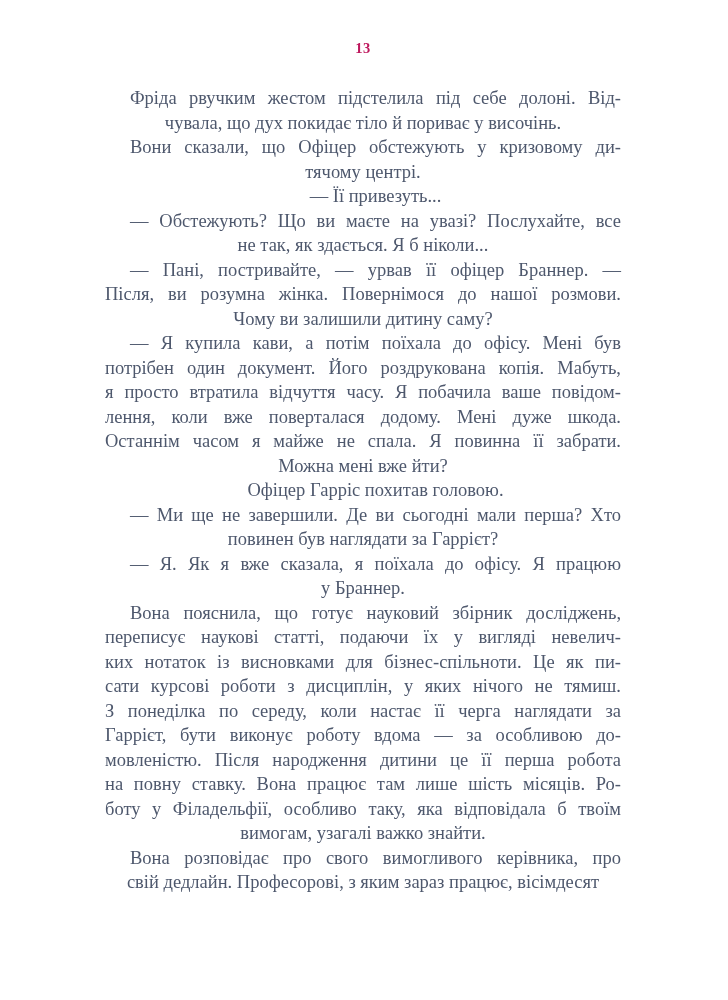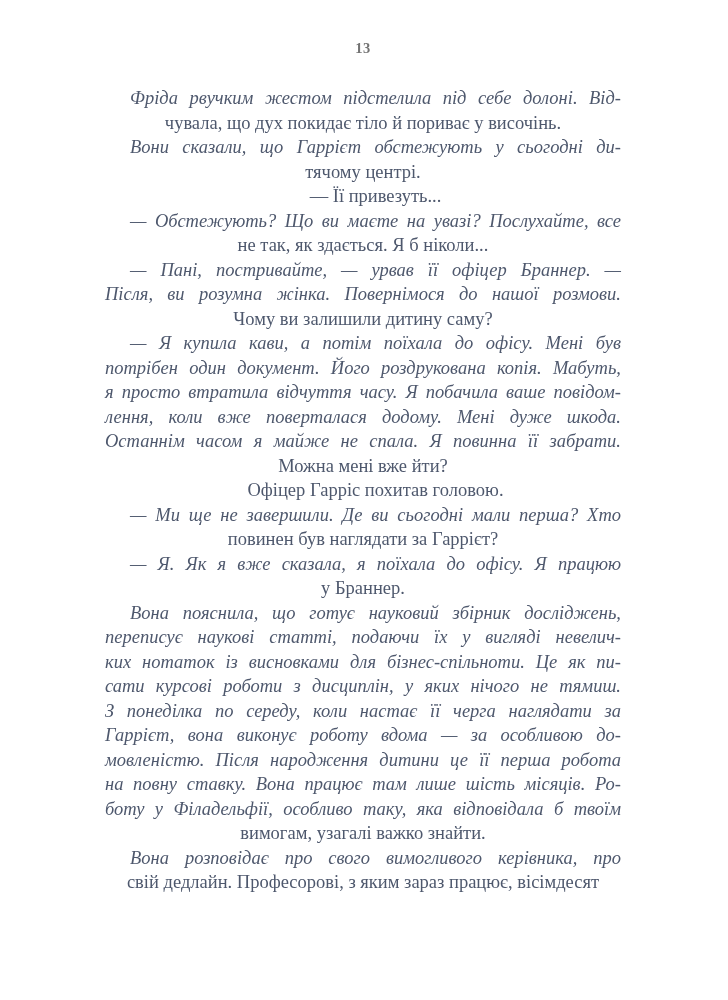--- a/index.html
+++ b/index.html
@@ -13,54 +13,53 @@
   .page-number {
     position: absolute;
     top: 40px;
     left: 105px;
     width: 516px;
     text-align: center;
     font-family: "Liberation Serif", "DejaVu Serif", serif;
     font-size: 14.5px;
     font-weight: bold;
     letter-spacing: 0.5px;
-    color: #737373;
+    color: #be185d;
   }
   .text-column {
     position: absolute;
     left: 105px;
     top: 86px;
     width: 516px;
     font-family: "Liberation Serif", "DejaVu Serif", serif;
     font-size: 18.5px;
     line-height: 24.5px;
     color: #4e586d;
   }
   .line {
     text-align: center;
     white-space: normal;
   }
   .line.just {
     text-align: justify;
     text-align-last: justify;
-    font-style: italic;
   }
   .line.first {
     text-indent: 25px;
   }
 </style>
 </head>
 <body>
 
 <div class="page">
   <div class="page-number">13</div>
   <div class="text-column">
       <div class="line first just">Фріда рвучким жестом підстелила під себе долоні. Від-</div>
       <div class="line">чувала, що дух покидає тіло й пориває у височінь.</div>
-      <div class="line first just">Вони сказали, що Гаррієт обстежують у сьогодні ди-</div>
+      <div class="line first just">Вони сказали, що Офіцер обстежують у кризовому ди-</div>
       <div class="line">тячому центрі.</div>
       <div class="line first">— Її привезуть...</div>
       <div class="line first just">— Обстежують? Що ви маєте на увазі? Послухайте, все</div>
       <div class="line">не так, як здається. Я б ніколи...</div>
       <div class="line first just">— Пані, постривайте, — урвав її офіцер Браннер. —</div>
       <div class="line just">Після, ви розумна жінка. Повернімося до нашої розмови.</div>
       <div class="line">Чому ви залишили дитину саму?</div>
       <div class="line first just">— Я купила кави, а потім поїхала до офісу. Мені був</div>
       <div class="line just">потрібен один документ. Його роздрукована копія. Мабуть,</div>
       <div class="line just">я просто втратила відчуття часу. Я побачила ваше повідом-</div>
@@ -70,21 +69,21 @@
       <div class="line first">Офіцер Гарріс похитав головою.</div>
       <div class="line first just">— Ми ще не завершили. Де ви сьогодні мали перша? Хто</div>
       <div class="line">повинен був наглядати за Гаррієт?</div>
       <div class="line first just">— Я. Як я вже сказала, я поїхала до офісу. Я працюю</div>
       <div class="line">у Браннер.</div>
       <div class="line first just">Вона пояснила, що готує науковий збірник досліджень,</div>
       <div class="line just">переписує наукові статті, подаючи їх у вигляді невелич-</div>
       <div class="line just">ких нотаток із висновками для бізнес-спільноти. Це як пи-</div>
       <div class="line just">сати курсові роботи з дисциплін, у яких нічого не тямиш.</div>
       <div class="line just">З понеділка по середу, коли настає її черга наглядати за</div>
-      <div class="line just">Гаррієт, вона виконує роботу вдома — за особливою до-</div>
+      <div class="line just">Гаррієт, бути виконує роботу вдома — за особливою до-</div>
       <div class="line just">мовленістю. Після народження дитини це її перша робота</div>
       <div class="line just">на повну ставку. Вона працює там лише шість місяців. Ро-</div>
       <div class="line just">боту у Філадельфії, особливо таку, яка відповідала б твоїм</div>
       <div class="line">вимогам, узагалі важко знайти.</div>
       <div class="line first just">Вона розповідає про свого вимогливого керівника, про</div>
       <div class="line">свій дедлайн. Професорові, з яким зараз працює, вісімдесят</div>
     </div>
 </div>
 
 </body></html>

